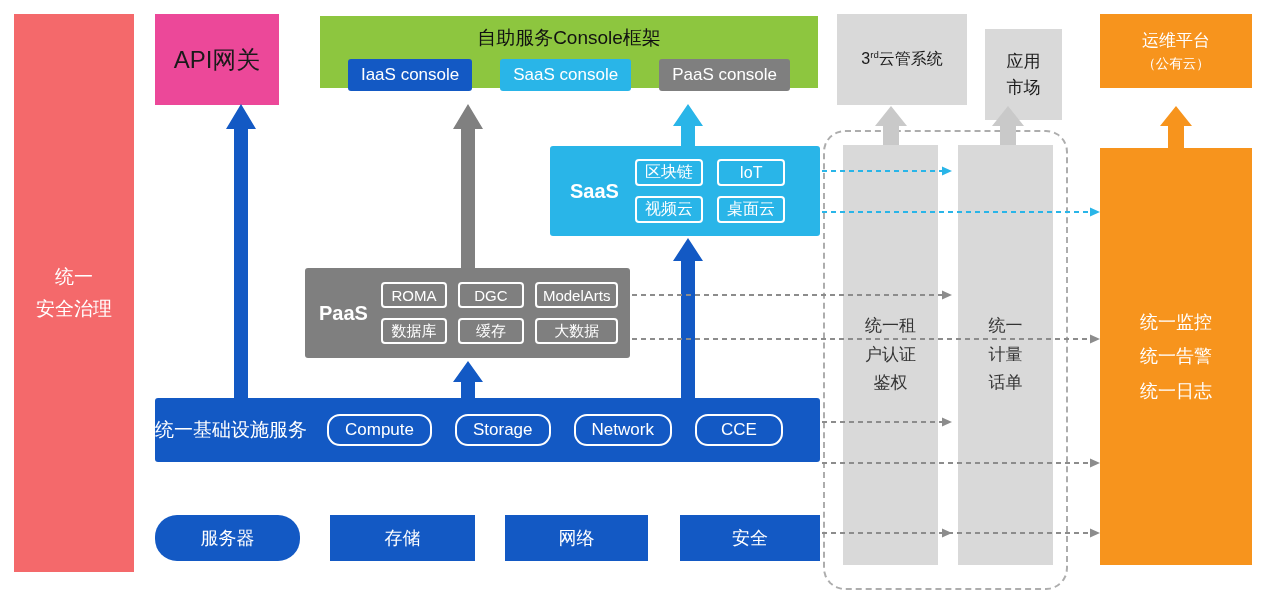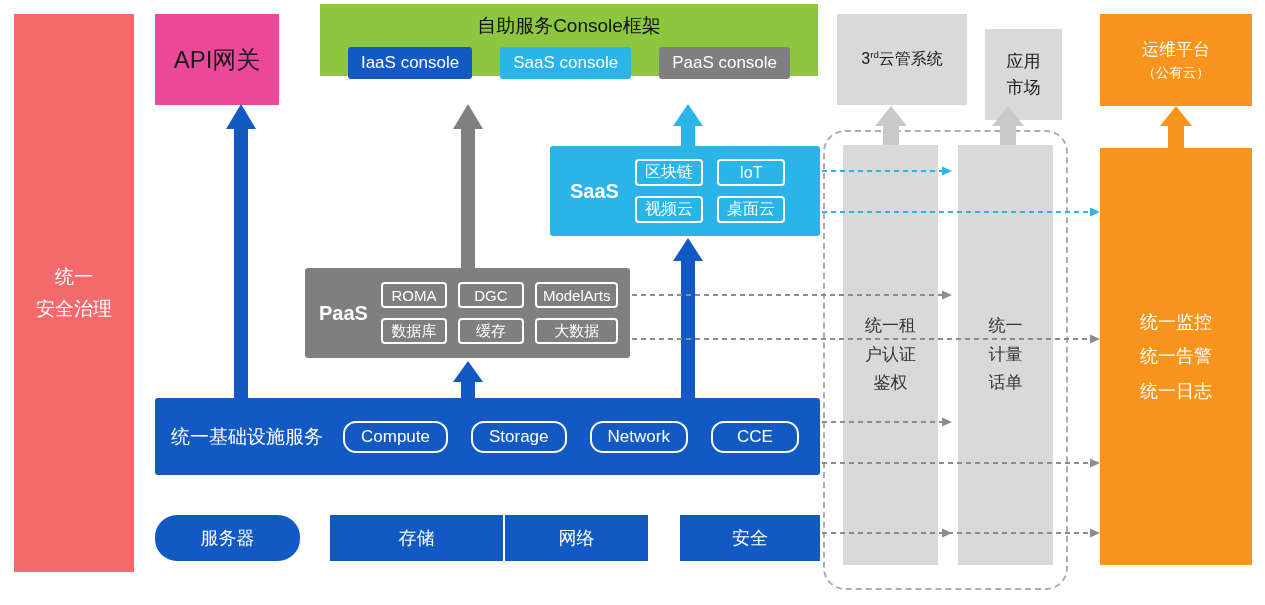--- a/index.html
+++ b/index.html
@@ -8,54 +8,54 @@
   .canvas { position:relative; width:1265px; height:605px; background:#ffffff; overflow:hidden; }
   .box { position:absolute; }
   .centered { display:flex; flex-direction:column; align-items:center; justify-content:center; text-align:center; }
 
   
   .red-bar { left:14px; top:14px; width:120px; height:558px; background:#F4696B; color:#ffffff;
              font-size:19px; line-height:1.7; }
 
   
   .api-gateway { left:155px; top:14px; width:124px; height:91px; background:#ec4899; color:#1a1a1a; font-size:24px; }
-  .console-frame { left:320px; top:4px; width:498px; height:72px; background:#8DC63F; color:#111; }
+  .console-frame { left:320px; top:16px; width:498px; height:72px; background:#8DC63F; color:#111; }
   .console-title { text-align:center; padding-top:9px; font-size:19px; color:#111; }
   .console-buttons { margin-top:8px; display:flex; justify-content:center; gap:28px; }
   .cbtn { display:inline-block; padding:5px 13px; border-radius:3px; color:#ffffff; font-size:17px; line-height:1.3; }
   .cbtn-iaas { background:#1359C4; }
   .cbtn-paas { background:#7F7F7F; }
   .cbtn-saas { background:#29B5E8; }
   .third-party { left:837px; top:14px; width:130px; height:91px; background:#D9D9D9; color:#1a1a1a; font-size:16px; }
   .third-party sup { font-size:0.6em; }
   .app-market { left:985px; top:29px; width:77px; height:91px; background:#D9D9D9; color:#1a1a1a; font-size:17px; line-height:1.5; }
-  .ops-platform { left:1100px; top:14px; width:152px; height:92px; background:#F7941D; color:#ffffff; }
+  .ops-platform { left:1100px; top:14px; width:152px; height:74px; background:#F7941D; color:#ffffff; }
   .ops-line1 { font-size:17px; }
   .ops-line2 { font-size:13.5px; margin-top:3px; }
 
   
   .layer { display:flex; flex-direction:row; align-items:center; border-radius:3px; }
   .layer-label { color:#ffffff; font-size:20px; font-weight:600; }
   .chip { display:inline-flex; align-items:center; justify-content:center; border:2px solid #ffffff;
           border-radius:4px; color:#ffffff; text-align:center; }
   .saas-box { left:550px; top:146px; width:270px; height:90px; background:#29B5E8; padding-left:20px; }
   .saas-grid { margin-left:16px; display:grid; grid-template-columns:auto auto; column-gap:14px; row-gap:10px; }
   .saas-grid .chip { font-size:16px; padding:1px 8px; min-width:68px; height:27px; }
   .paas-box { left:305px; top:268px; width:325px; height:90px; background:#7F7F7F; padding-left:14px; }
   .paas-grid { margin-left:13px; display:grid; grid-template-columns:auto auto auto; column-gap:11px; row-gap:10px; }
   .paas-grid .chip { font-size:15px; padding:1px 6px; min-width:66px; height:26px; }
-  .infra-box { left:155px; top:398px; width:665px; height:77px; background:#1359C4; padding-left:16px; }
+  .infra-box { left:155px; top:398px; width:665px; height:64px; background:#1359C4; }
   .infra-label { color:#ffffff; font-size:19px; }
   .infra-chips { margin-left:20px; display:flex; gap:23px; }
   .infra-chips .chip { font-size:17px; padding:4px 16px; min-width:88px; height:32px; border-radius:13px; }
 
   
   .bottom-box { top:515px; height:46px; background:#1359C4; color:#ffffff; font-size:18px; }
   .bb-server { left:155px; width:145px;border-radius:22px; }
-  .bb-storage { left:330px; width:173px; }
+  .bb-storage { left:330px; width:145px; }
   .bb-network { left:505px; width:143px; }
   .bb-security { left:680px; width:140px; }
 
   
   .dashed-container { left:823px; top:130px; width:245px; height:460px; border:2px dashed #ADADAD; border-radius:22px; }
   .gray-bar { top:145px; width:95px; height:420px; background:#D9D9D9; color:#333333; font-size:17px; line-height:1.7; }
   .auth-bar { left:843px; }
   .metering-bar { left:958px; }
   .monitoring-bar { left:1100px; top:148px; width:152px; height:417px; background:#F7941D; color:#ffffff;
                     font-size:18px; line-height:1.9; }

